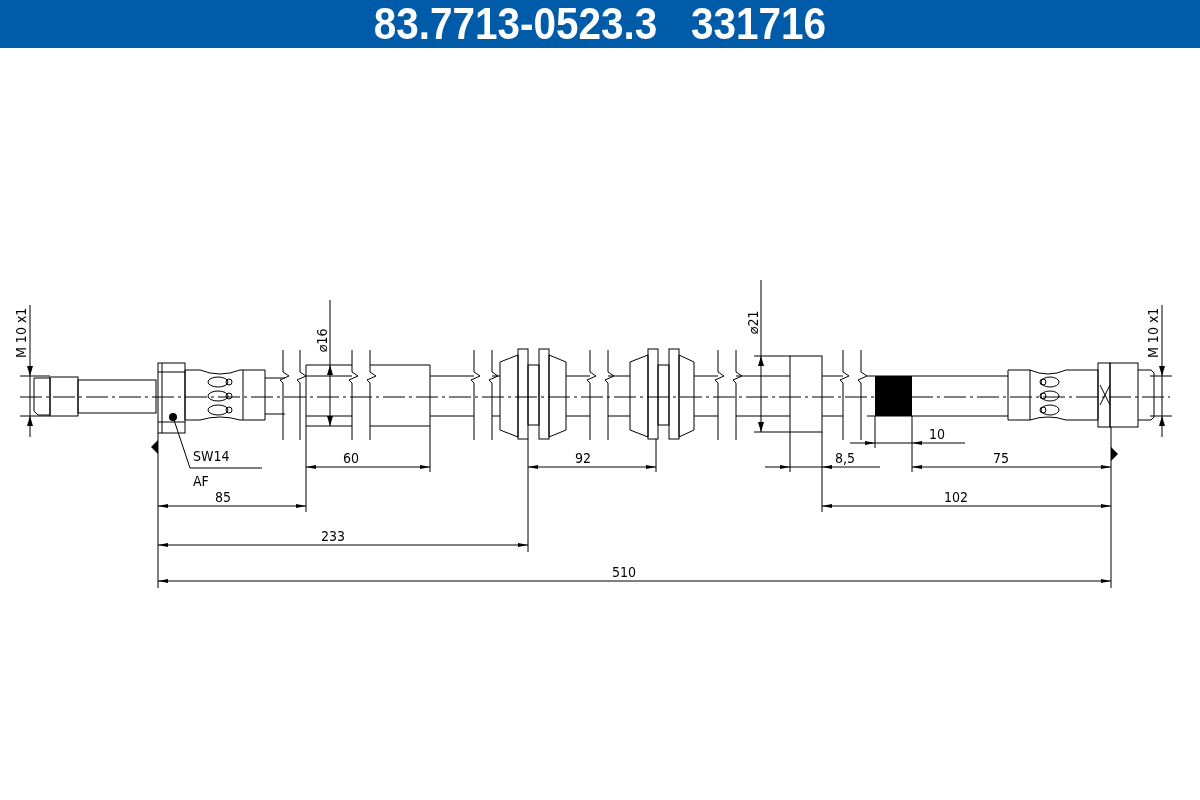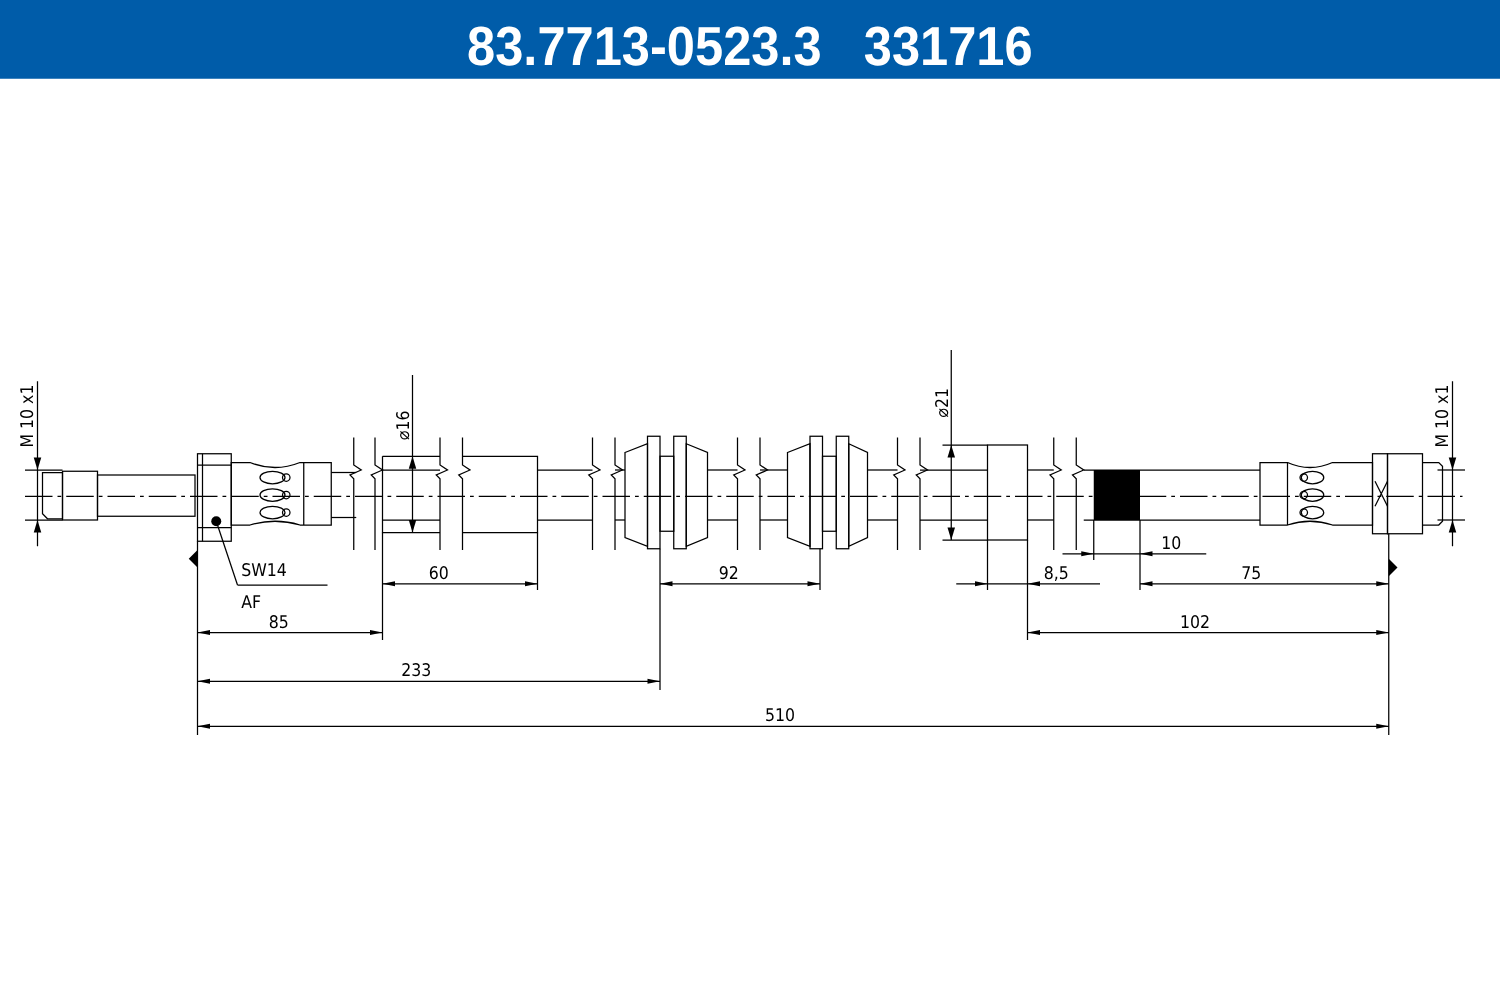--- a/index.html
+++ b/index.html
@@ -1,17 +1,17 @@
 <!DOCTYPE html>
 <html><head>
 <meta charset="utf-8">
 <style>
   html, body { margin:0; padding:0; background:#ffffff; }
   body { width:1200px; height:800px; position:relative; overflow:hidden; font-family:"Liberation Sans", sans-serif; }
-  .header { position:absolute; left:0; top:0; width:1200px; height:63px; background:#005ca9; display:flex; align-items:flex-end; justify-content:center; }
+  .header { position:absolute; left:0; top:0; width:1200px; height:48px; background:#005ca9; display:flex; align-items:center; justify-content:center; }
   .header-title { color:#ffffff; font-family:"Liberation Sans", sans-serif; font-weight:bold; font-size:44px; letter-spacing:0px; transform:scaleX(0.92); white-space:pre; }
   .drawing { position:absolute; left:0; top:0; }
   .dim-text { font-family:"DejaVu Sans Condensed","DejaVu Sans", sans-serif; font-size:14px; fill:#000; }
   .ln { stroke:#000; stroke-width:1; fill:none; }
   .cl { stroke:#000; stroke-width:1; stroke-dasharray:22 4 3 4; fill:none; }
 </style>
 </head>
 <body>
 
 <div class="header">

